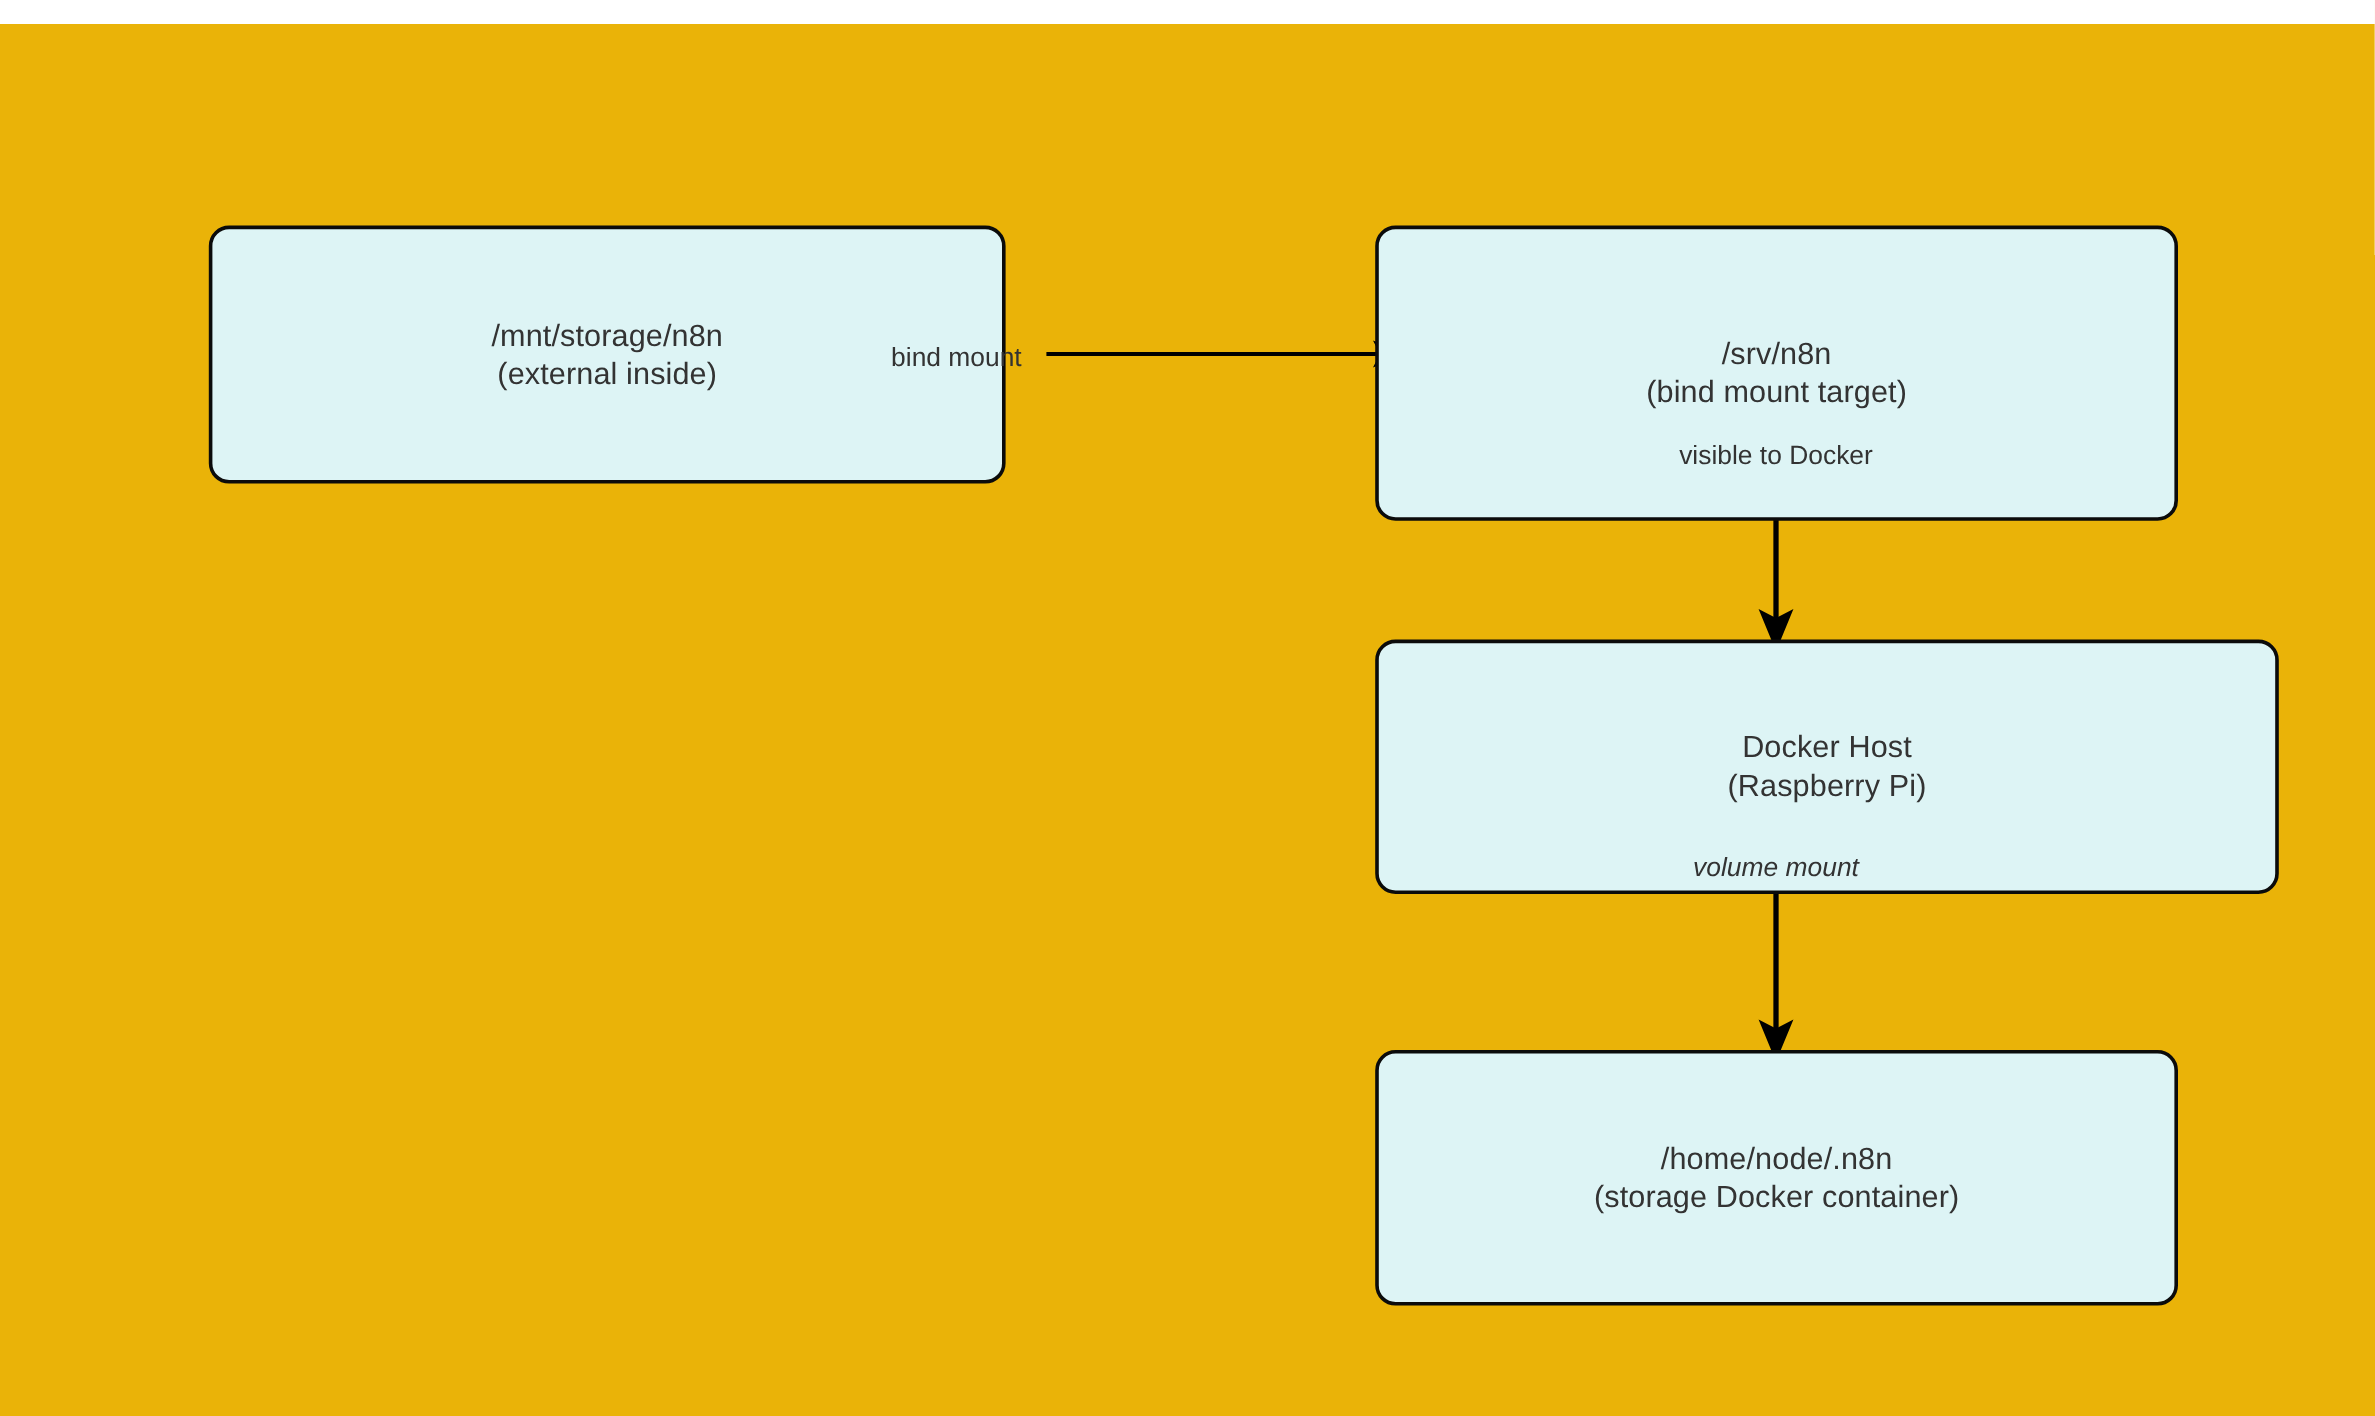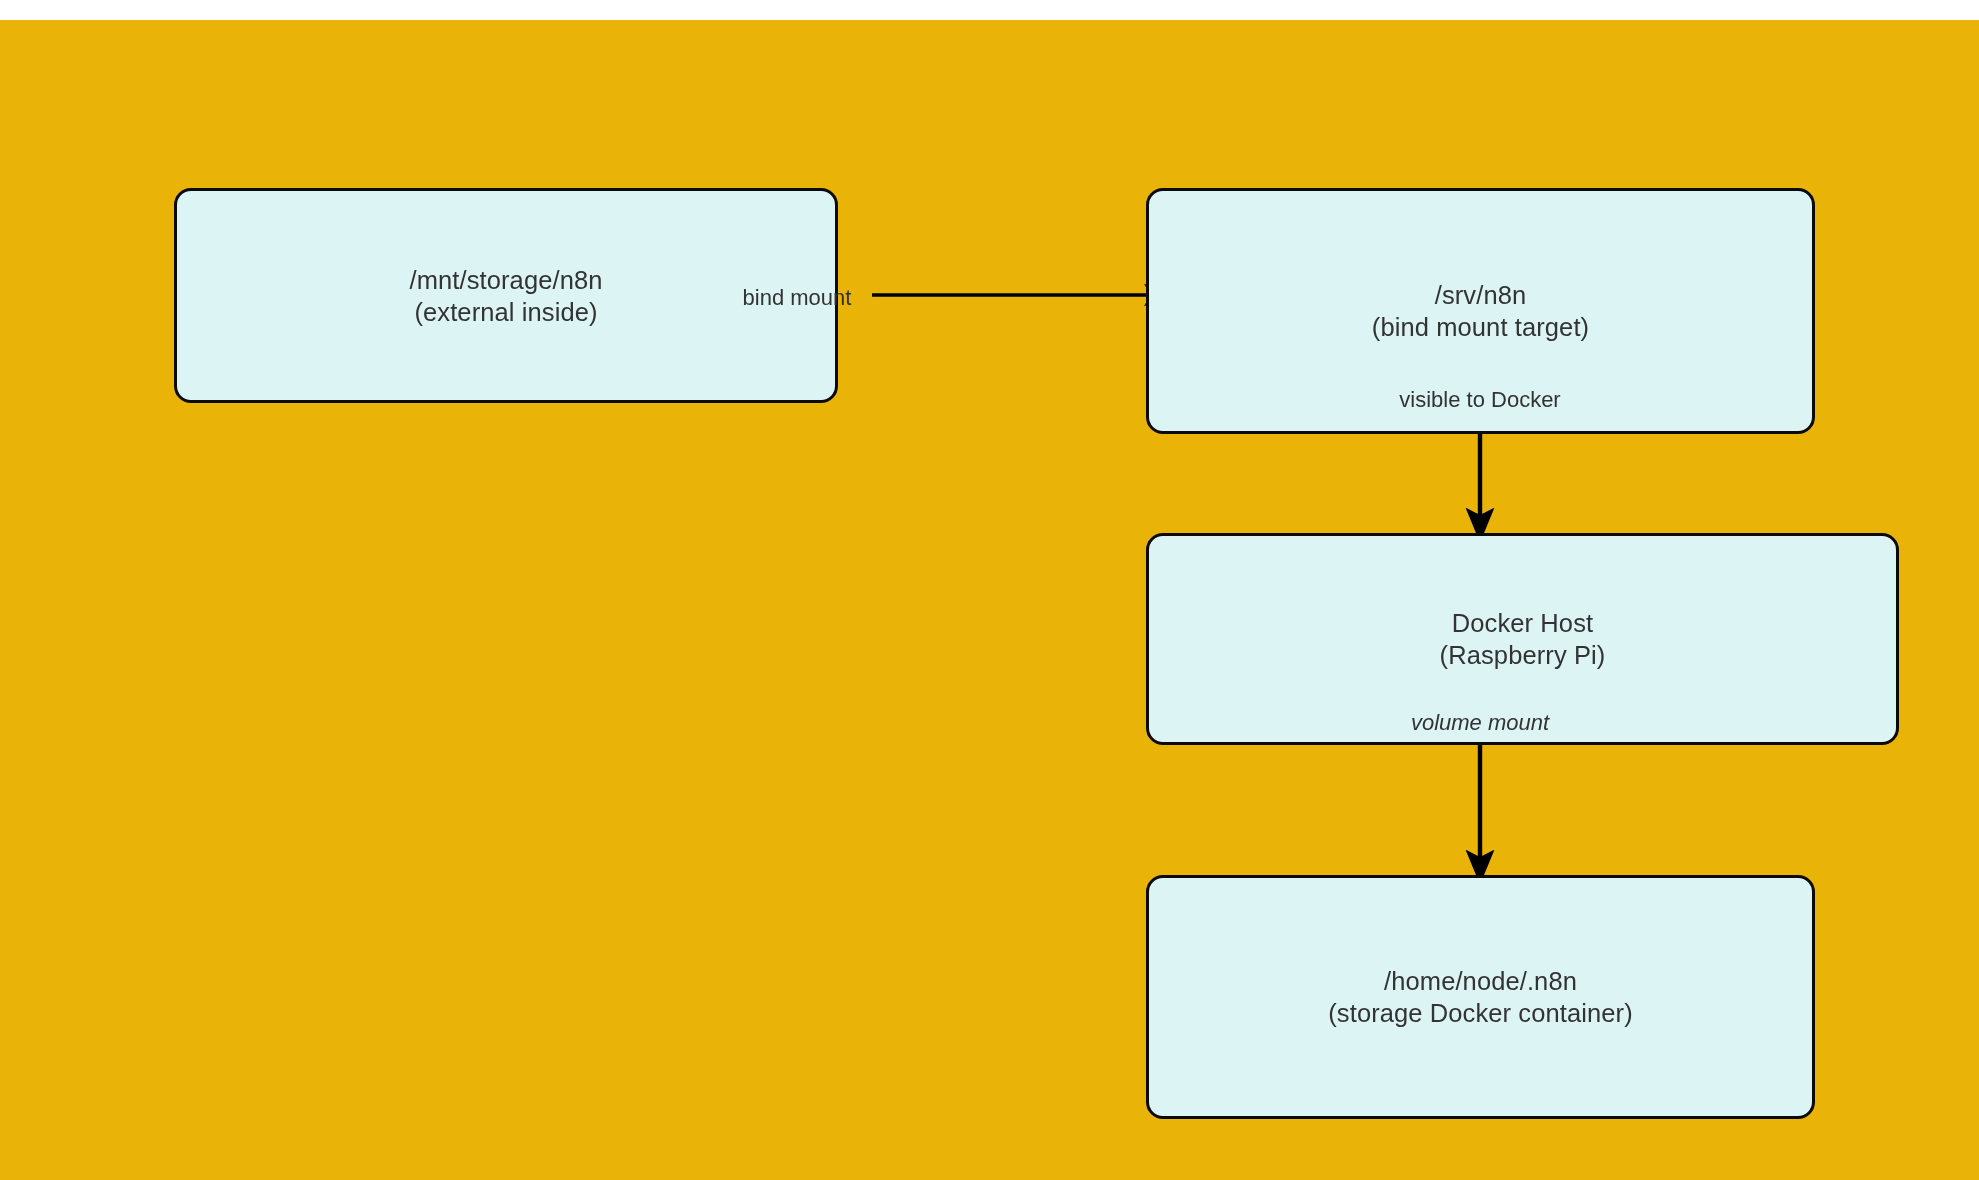--- a/index.html
+++ b/index.html
@@ -43,24 +43,24 @@
     font-size: 22px;
     line-height: 26px;
     color: #333333;
     text-align: center;
     white-space: nowrap;
     transform: translate(-50%, -50%);
   }
   #node-external-drive { left: 174px; top: 168px; width: 664px; height: 215px; }
   #node-bind-target    { left: 1146px; top: 168px; width: 669px; height: 246px; }
   #node-docker-host    { left: 1146px; top: 513px; width: 753px; height: 212px; }
-  #node-container-path { left: 1146px; top: 855px; width: 669px; height: 244px; }
+  #node-container-path { left: 1146px; top: 855px; width: 669px; height: 213px; }
 
   #edge-label-bind-mount    { left: 797px;  top: 278px; }
-  #edge-label-visible       { left: 1480px; top: 380px; }
+  #edge-label-visible       { left: 1480px; top: 360px; }
   #edge-label-volume-mount  { left: 1480px; top: 703px; font-style: italic; }
 
   svg.edges {
     position: absolute;
     left: 0;
     top: 0;
     width: 1979px;
     height: 1180px;
     overflow: visible;
     pointer-events: none;

